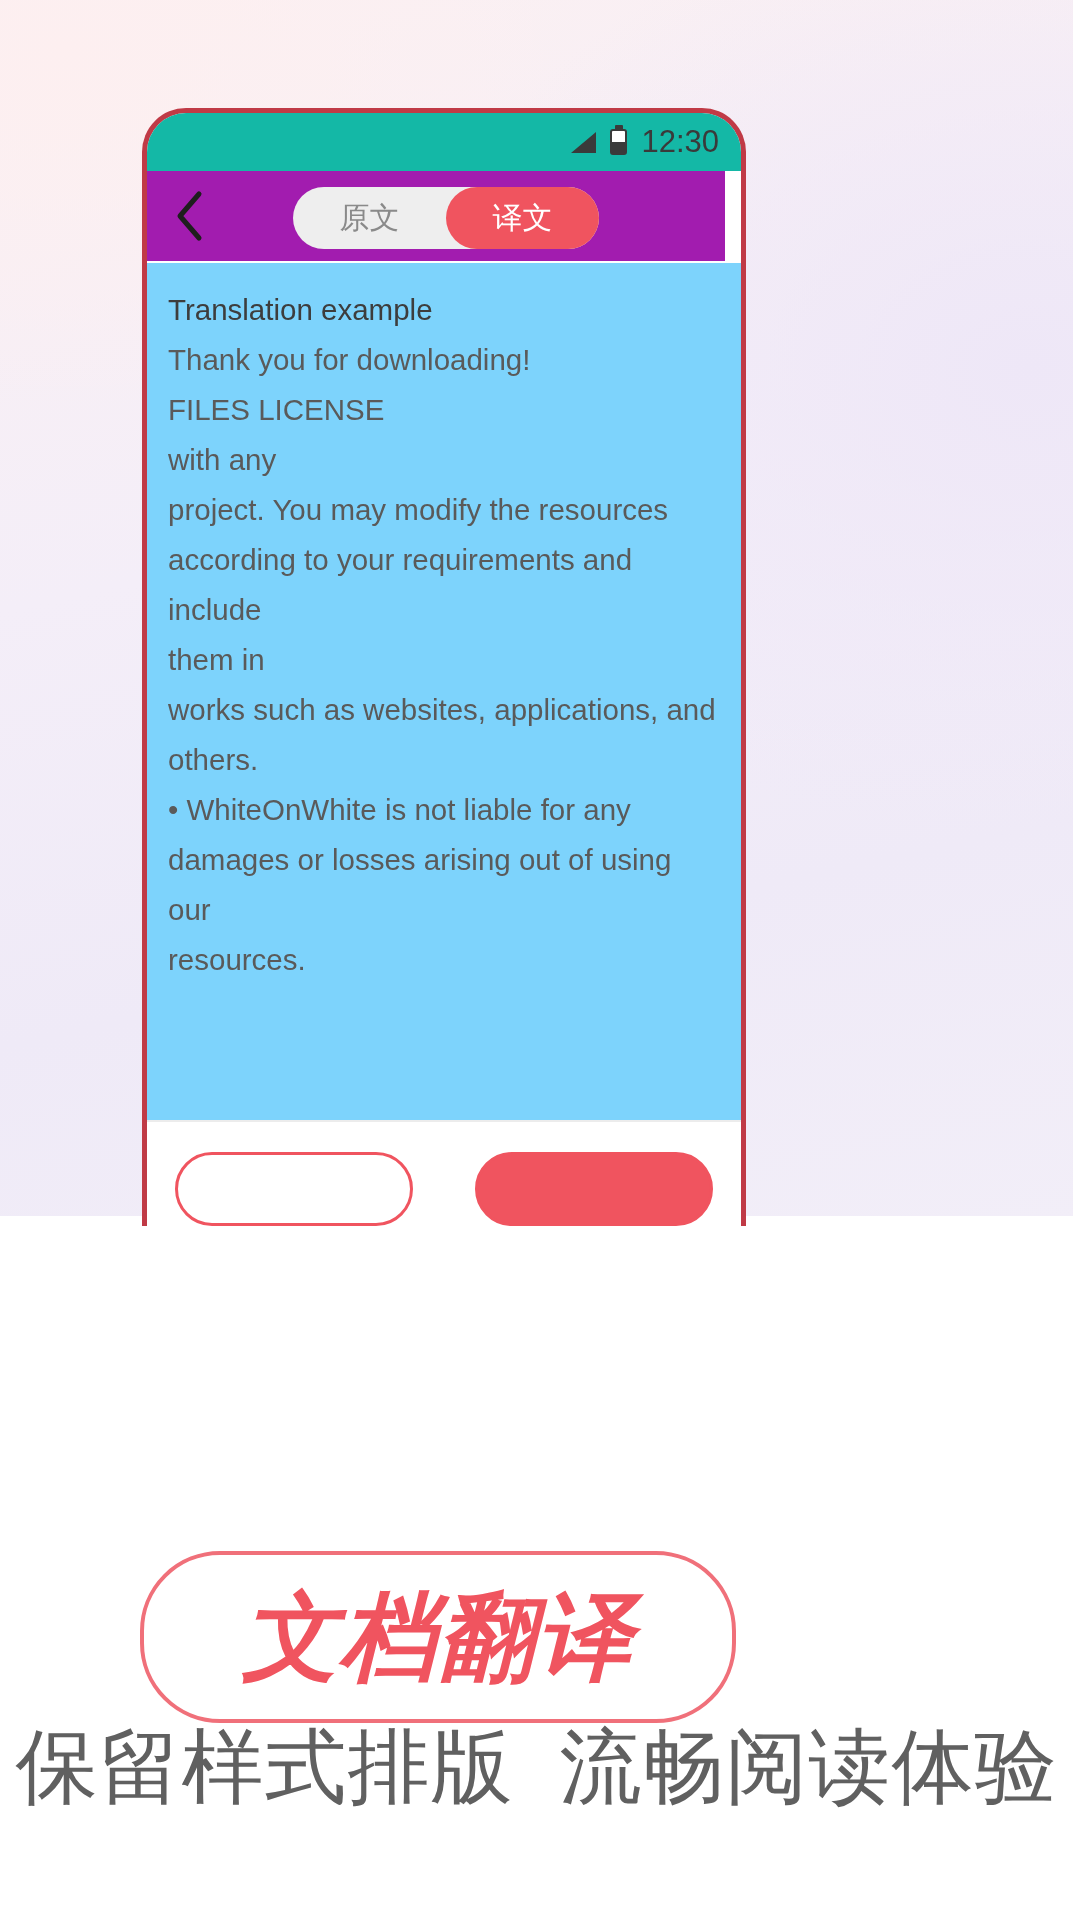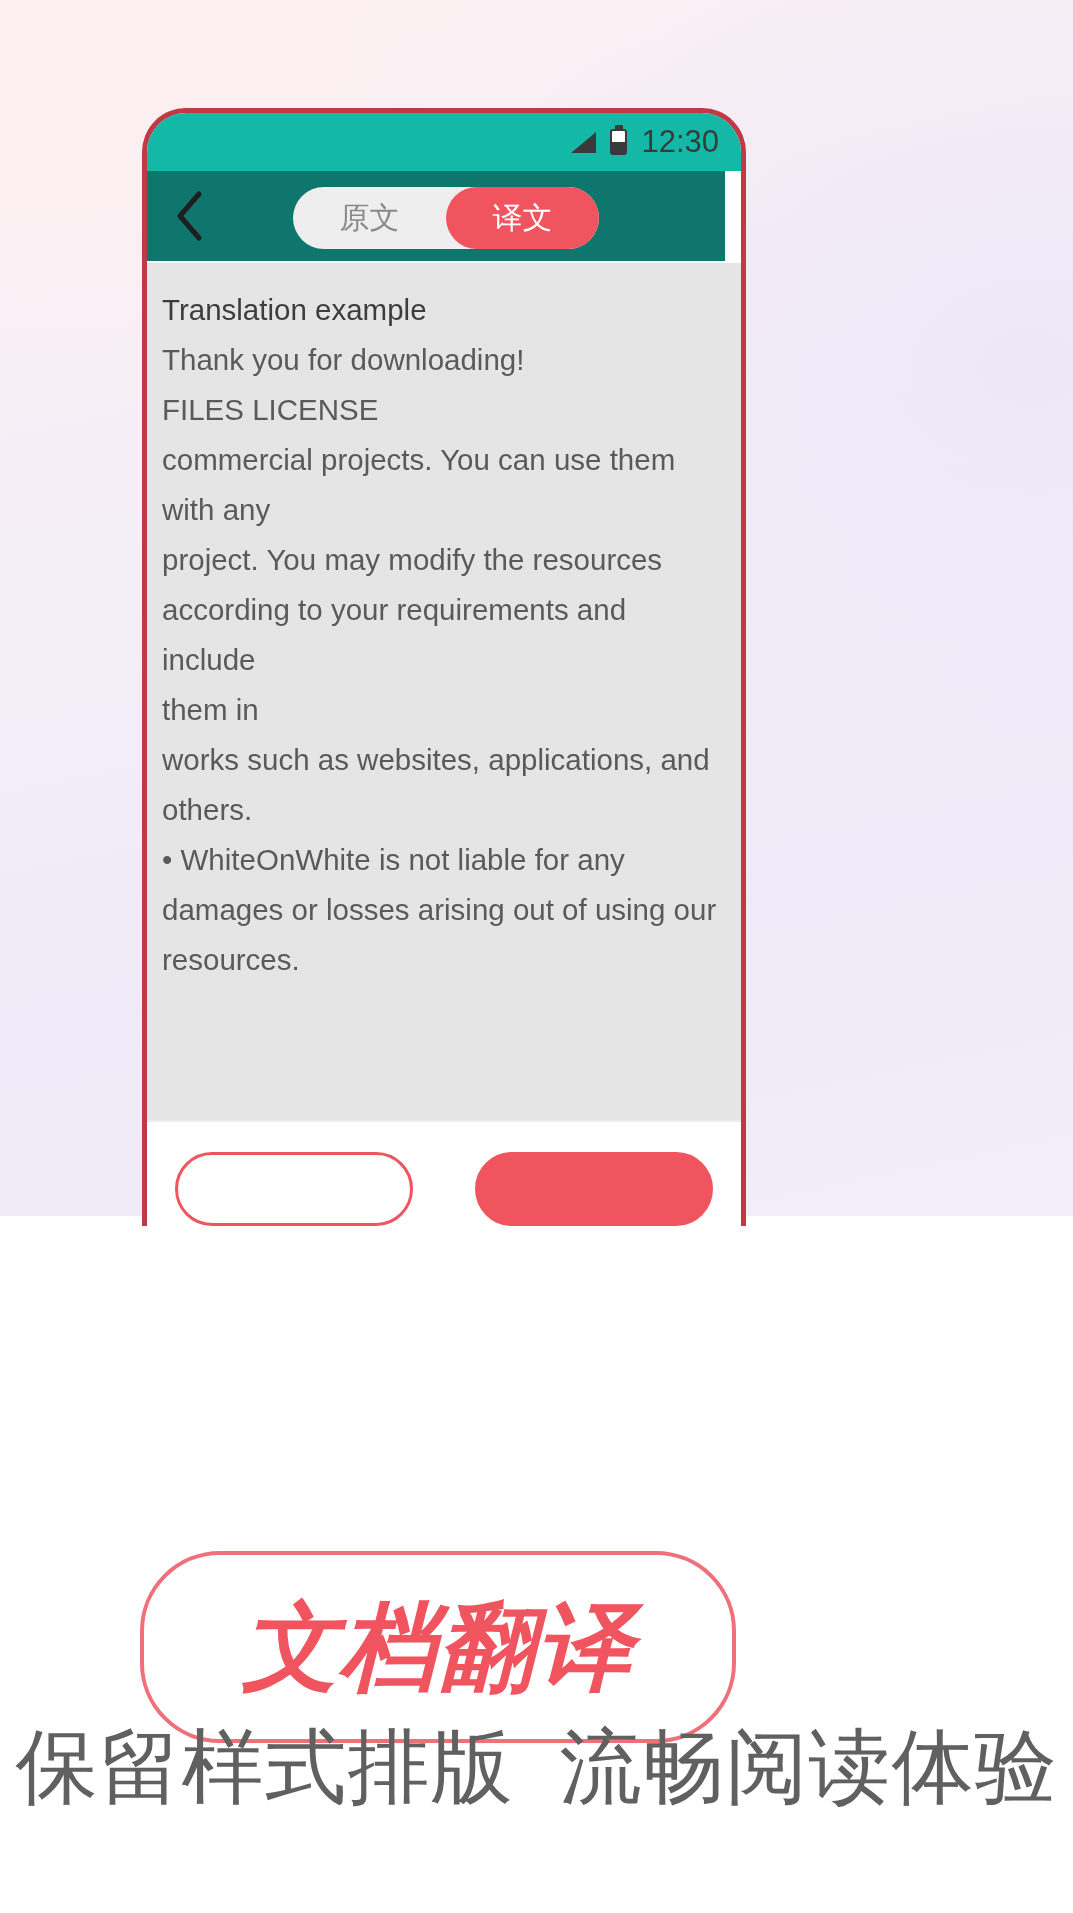--- a/index.html
+++ b/index.html
@@ -98,21 +98,21 @@
     font-family: "Liberation Sans", sans-serif;
   }
 
   
   .topbar {
     position: absolute;
     top: 58px; left: 0; right: 16px;
     height: 90px;
     display: flex;
     align-items: center;
-    background: #0f766e;
+    background: #a21caf;
   }
   .back-btn {
     width: 74px;
     height: 74px;
     display: flex;
     align-items: center;
     justify-content: center;
     margin-left: 6px;
     cursor: pointer;
   }
@@ -147,23 +147,23 @@
     color: #ffffff;
   }
 
   
   .doc-body {
     position: absolute;
     top: 150px;
     left: 0;
     right: 0;
     bottom: 106px;
-    padding: 22px 22px 0 15px;
+    padding: 22px 22px 0 21px;
     overflow: hidden;
-    background: #e5e5e5;
+    background: #7dd3fc;
   }
   .doc-line {
     font-size: 29.5px;
     line-height: 50px;
     color: #5a5a5a;
     font-family: "Liberation Sans", "DejaVu Sans", sans-serif;
     white-space: pre-wrap;
   }
   .doc-line.title {
     color: #3d3d3d;
@@ -204,21 +204,21 @@
     color: #ffffff;
     border: 3px solid #f0545f;
   }
 
   
   .promo-pill {
     position: absolute;
     left: 140px;
     top: 1551px;
     width: 596px;
-    height: 192px;
+    height: 172px;
     border: 4px solid #f0707a;
     border-radius: 80px;
     display: flex;
     align-items: center;
     justify-content: center;
     background: transparent;
   }
   .promo-text {
     font-size: 96px;
     font-weight: bold;
@@ -274,21 +274,20 @@
     <div class="segmented">
       <div class="seg-item inactive">原文</div>
       <div class="seg-item active">译文</div>
     </div>
   </div>
 
   <div class="doc-body">
     <div class="doc-line title">Translation example</div>
     <div class="doc-line">Thank you for downloading!</div>
     <div class="doc-line">FILES LICENSE</div>
-    <div class="doc-line">commercial projects. You can use them</div>
     <div class="doc-line">with any</div>
     <div class="doc-line">project. You may modify the resources</div>
     <div class="doc-line">according to your requirements and include</div>
     <div class="doc-line">them in</div>
     <div class="doc-line">works such as websites, applications, and</div>
     <div class="doc-line">others.</div>
     <div class="doc-line">• WhiteOnWhite is not liable for any</div>
     <div class="doc-line">damages or losses arising out of using our</div>
     <div class="doc-line">resources.</div>
 

